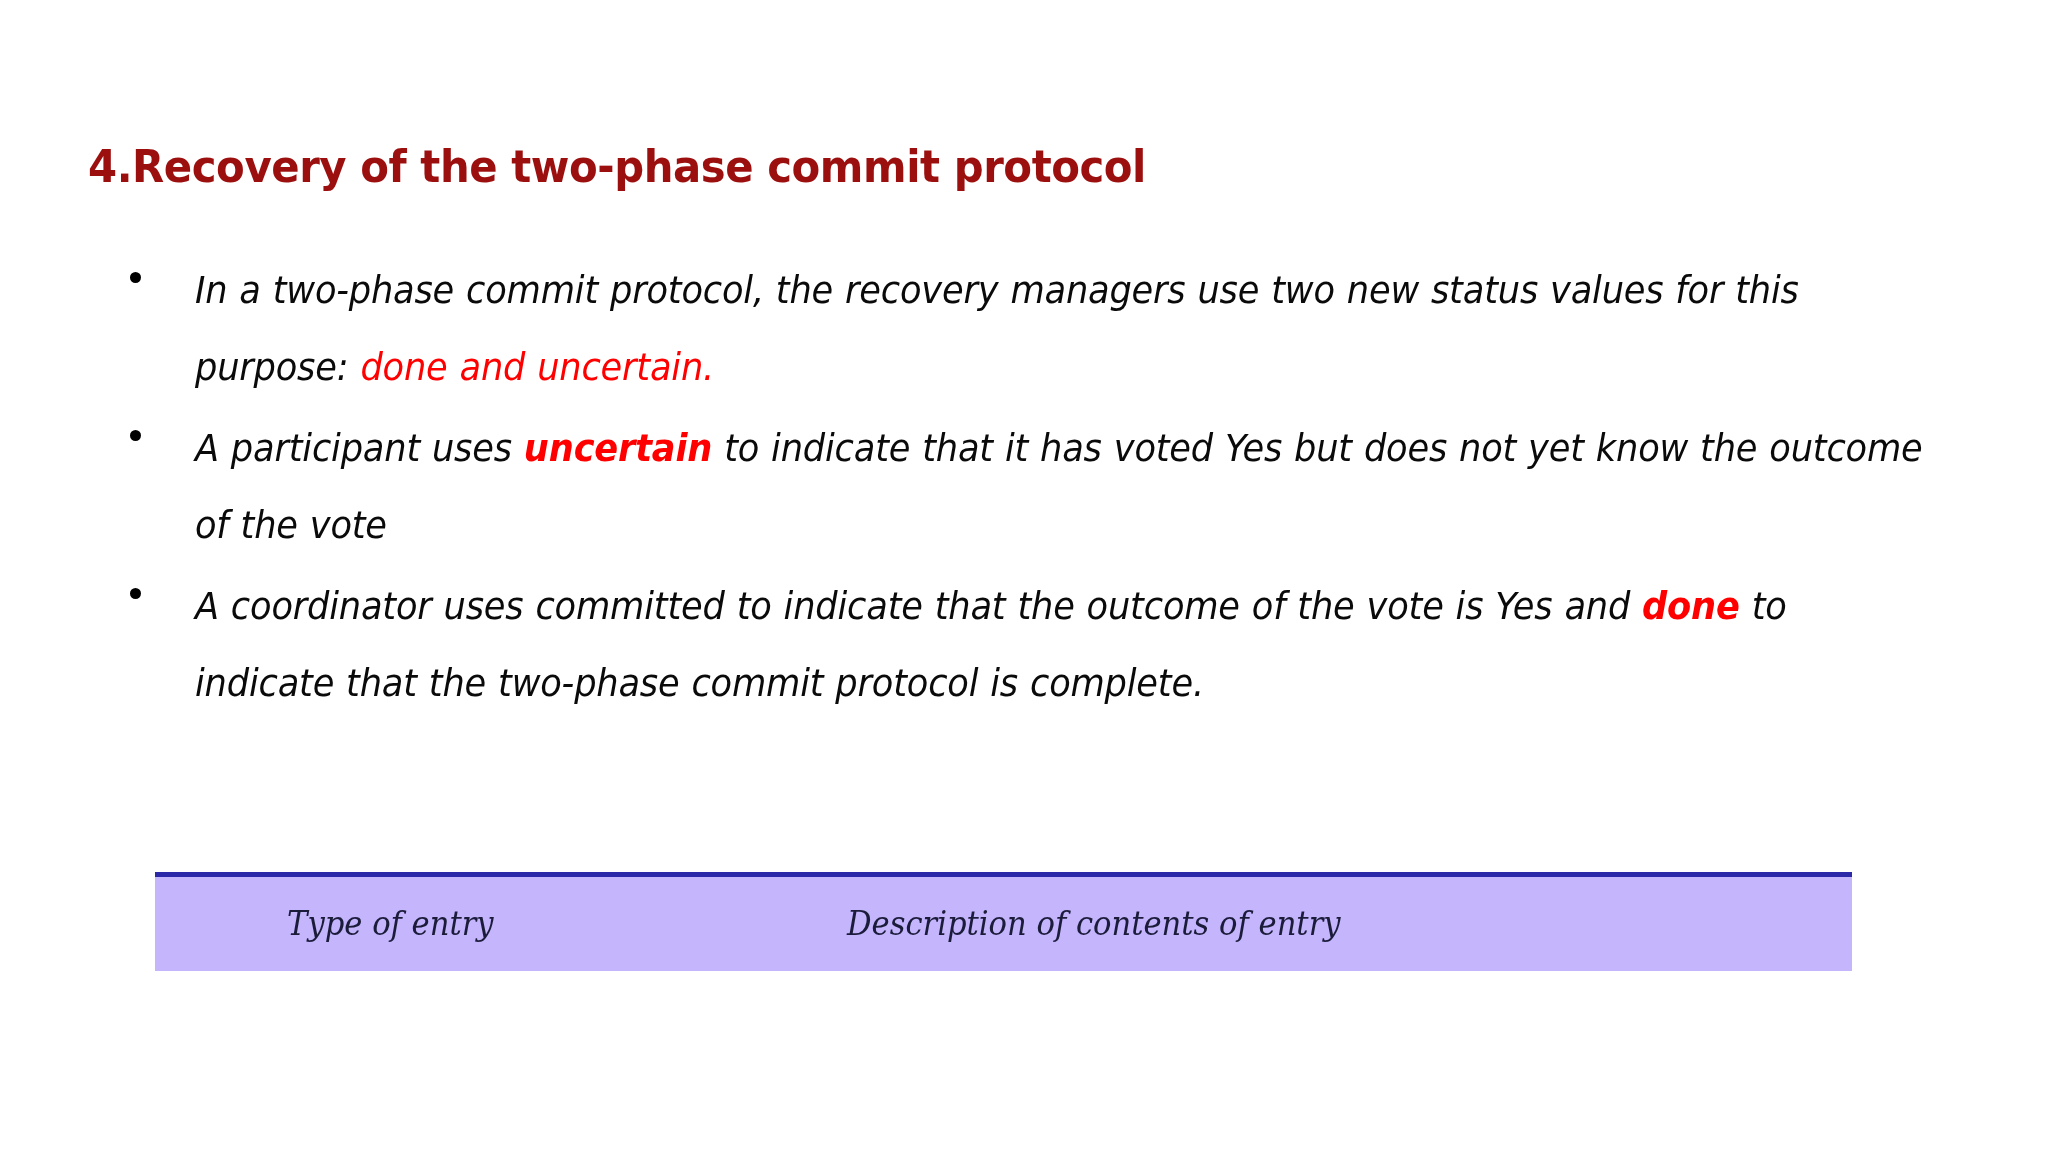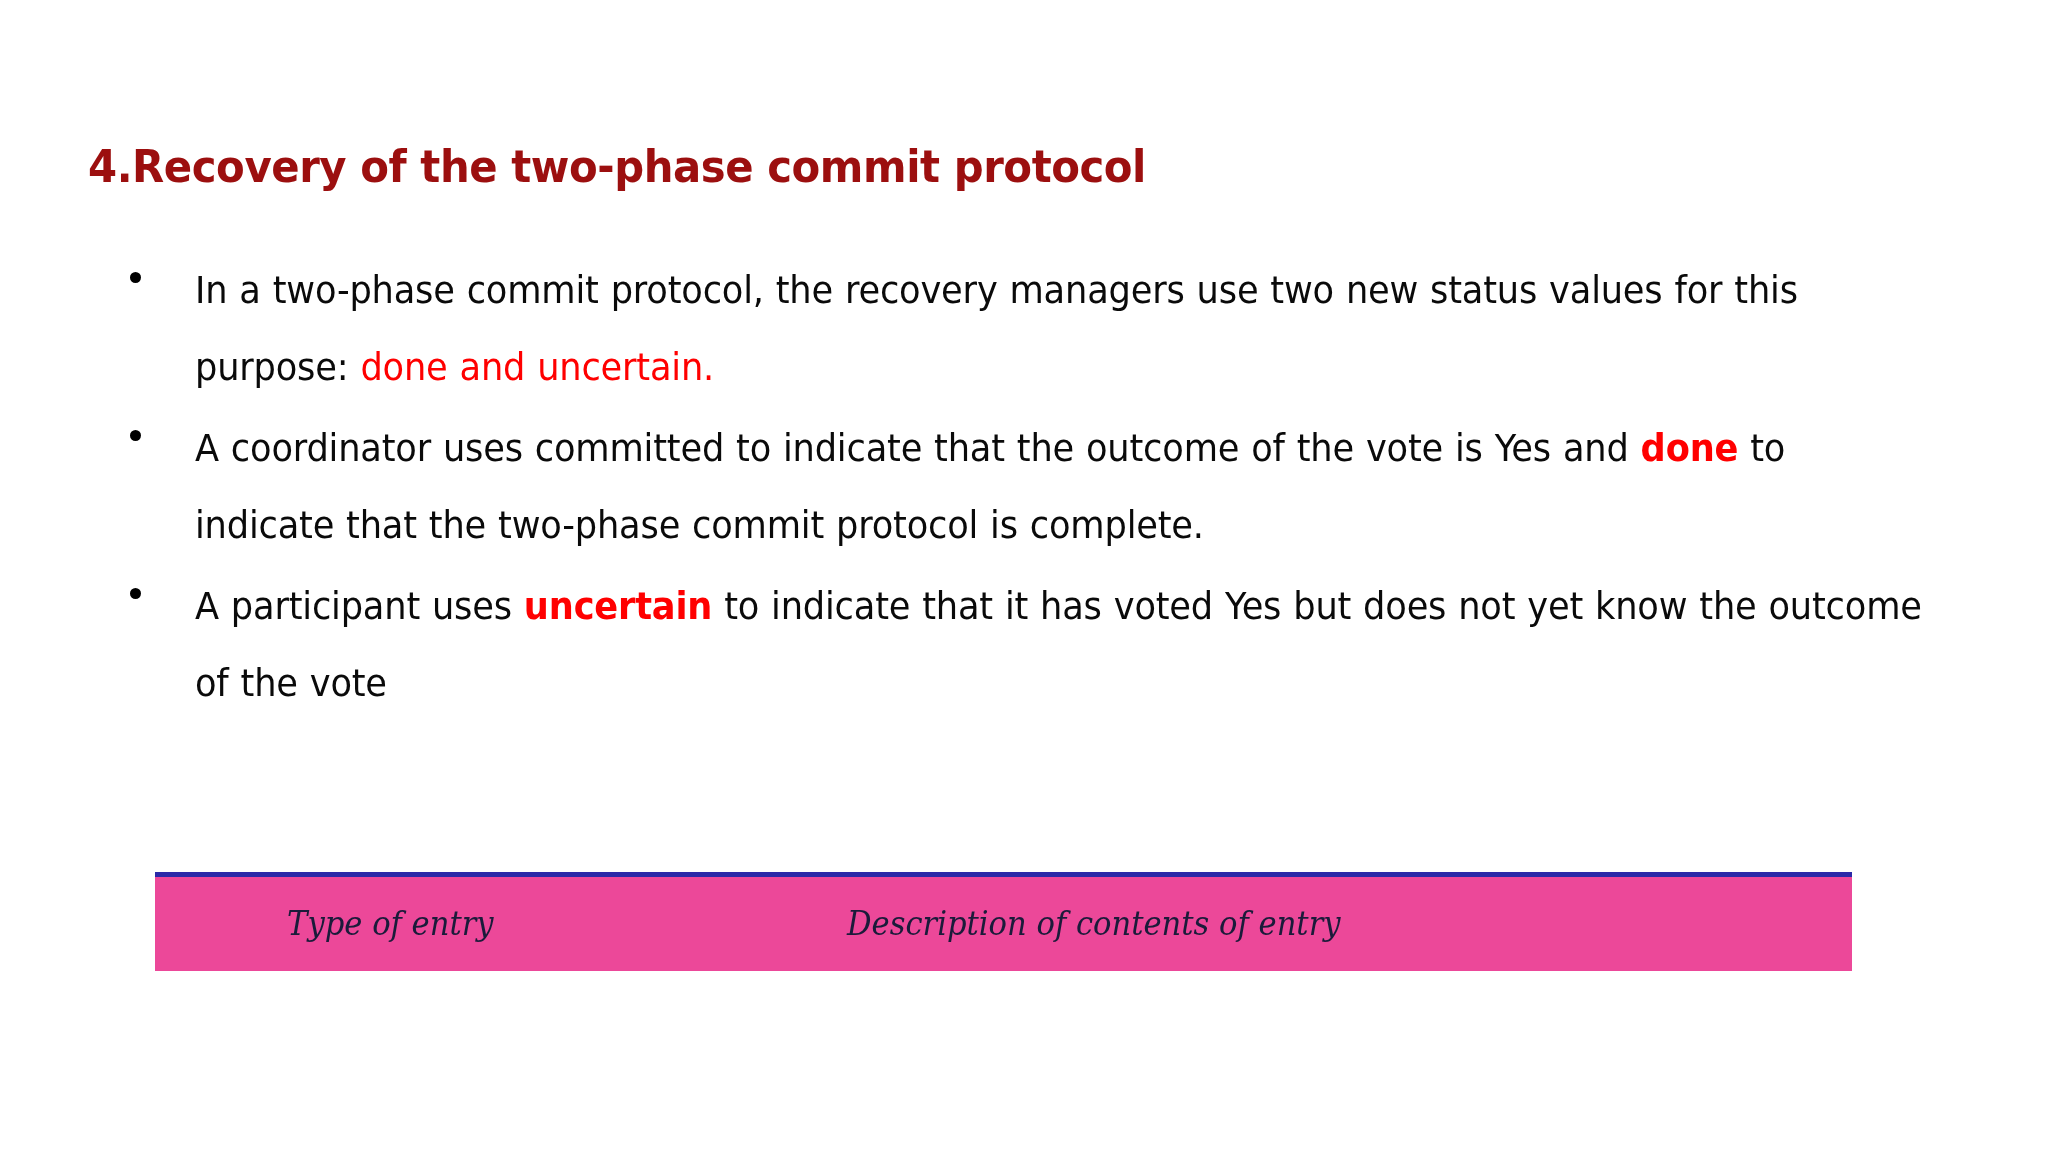--- a/index.html
+++ b/index.html
@@ -39,20 +39,21 @@
     transform: scaleX(0.93);
     transform-origin: left top;
   }
 
   
   #bullet-list {
     position: absolute;
     left: 120px;
     top: 208px;
     width: 1870px;
+    font-style: italic;
   }
   .bullet-row {
     position: relative;
     padding-left: 75px;
     margin-bottom: 4px;
   }
   .bullet-dot {
     position: absolute;
     left: 10px;
     top: 20px;
@@ -85,21 +86,21 @@
     left: 155px;
     top: 828px;
     width: 1697px;
     border-collapse: collapse;
     table-layout: fixed;
   }
   #entry-table .col-type   { width: 33.6%; }
   #entry-table .col-desc   { width: 66.4%; }
 
   #entry-table thead tr {
-    background: #ec4899;
+    background: #c4b5fd;
   }
   #entry-table thead th {
     border-top: 5px solid #2B29A8;
     padding: 26px 0 28px 0;
     text-align: left;
     font-family: "DejaVu Serif", serif;
     font-style: italic;
     font-weight: normal;
     font-size: 34px;
     color: #1b1b3a;
@@ -135,25 +136,25 @@
 
   <div id="slide-title">4.Recovery of the two-phase commit protocol</div>
 
   <div id="bullet-list">
       <div class="bullet-row">
         <span class="bullet-dot"></span>
         <div class="bullet-text"><span>In a two-phase commit protocol, the recovery managers use two new status values for this purpose: </span><span class="red">done and uncertain.</span></div>
       </div>
       <div class="bullet-row">
         <span class="bullet-dot"></span>
-        <div class="bullet-text"><span>A coordinator uses committed to indicate that the outcome of the vote is Yes and </span><span class="red-bold">done</span><span> to indicate that the two-phase commit protocol is complete.</span></div>
+        <div class="bullet-text"><span>A participant uses </span><span class="red-bold">uncertain</span><span> to indicate that it has voted Yes but does not yet know the outcome of the vote</span></div>
       </div>
       <div class="bullet-row">
         <span class="bullet-dot"></span>
-        <div class="bullet-text"><span>A participant uses </span><span class="red-bold">uncertain</span><span> to indicate that it has voted Yes but does not yet know the outcome of the vote</span></div>
+        <div class="bullet-text"><span>A coordinator uses committed to indicate that the outcome of the vote is Yes and </span><span class="red-bold">done</span><span> to indicate that the two-phase commit protocol is complete.</span></div>
       </div>
     </div>
 
   <table id="entry-table">
     <colgroup>
       <col class="col-type">
       <col class="col-desc">
     </colgroup>
     <thead>
       <tr>

